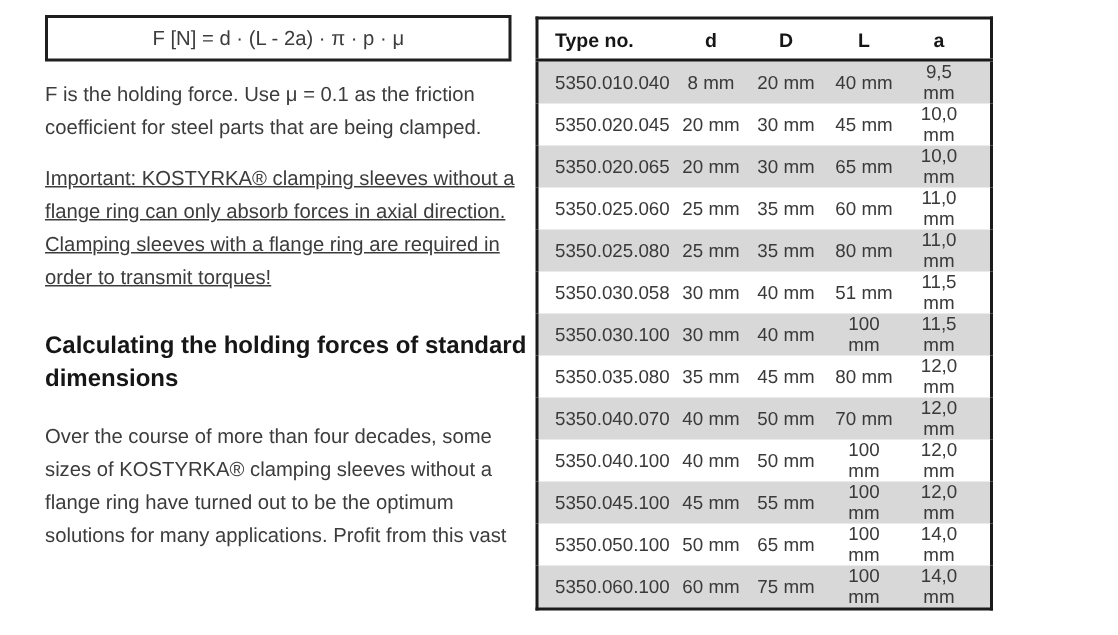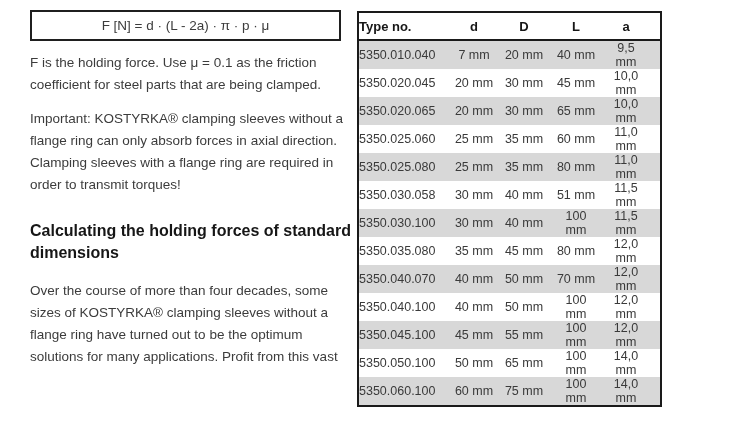--- a/index.html
+++ b/index.html
@@ -29,21 +29,21 @@
   .para {
     position: absolute;
     left: 30px;
     width: 338px;
     font-size: 13.5px;
     line-height: 22px;
     white-space: pre-line;
     color: #3c3c3c;
   }
   .para-intro     { top: 52px; }
-  .para-important { top: 108px; }
+  .para-important { top: 108px; text-decoration: underline; }
   .section-heading {
     position: absolute;
     left: 30px; top: 220px;
     width: 338px;
     font-size: 16px;
     line-height: 22px;
     font-weight: bold;
     white-space: pre-line;
     color: #161616;
   }
@@ -69,21 +69,21 @@
     padding: 0;
     vertical-align: middle;
   }
   .dim-table td {
     padding: 0;
     height: 18.4px;
     color: #3a3a3a;
     vertical-align: middle;
   }
   .dim-table tbody tr:nth-child(odd) td { background: #d8d8d8; }
-  .dim-table .c0 { text-align: left;  }
+  .dim-table .c0 { text-align: left;  padding-left: 11px; }
   .dim-table .c1 { text-align: center; padding-right: 4px; }
   .dim-table .c2 { text-align: center; padding-right: 8px; }
   .dim-table .c3 { text-align: center; padding-right: 8px; }
   .dim-table .c4 { text-align: center; padding-right: 14px; }
   col.w0 { width: 92px; }
   col.w1 { width: 52px; }
   col.w2 { width: 52px; }
   col.w3 { width: 52px; }
   col.w4 { width: 55px; }
 </style>
@@ -125,21 +125,21 @@
         <th class="c0">Type no.</th>
         <th class="c1">d</th>
         <th class="c2">D</th>
         <th class="c3">L</th>
         <th class="c4">a</th>
       </tr>
     </thead>
     <tbody>
         <tr>
           <td class="c0">5350.010.040</td>
-          <td class="c1">7 mm</td>
+          <td class="c1">8 mm</td>
           <td class="c2">20 mm</td>
           <td class="c3">40 mm</td>
           <td class="c4">9,5 mm</td>
         </tr>
         <tr>
           <td class="c0">5350.020.045</td>
           <td class="c1">20 mm</td>
           <td class="c2">30 mm</td>
           <td class="c3">45 mm</td>
           <td class="c4">10,0 mm</td>

